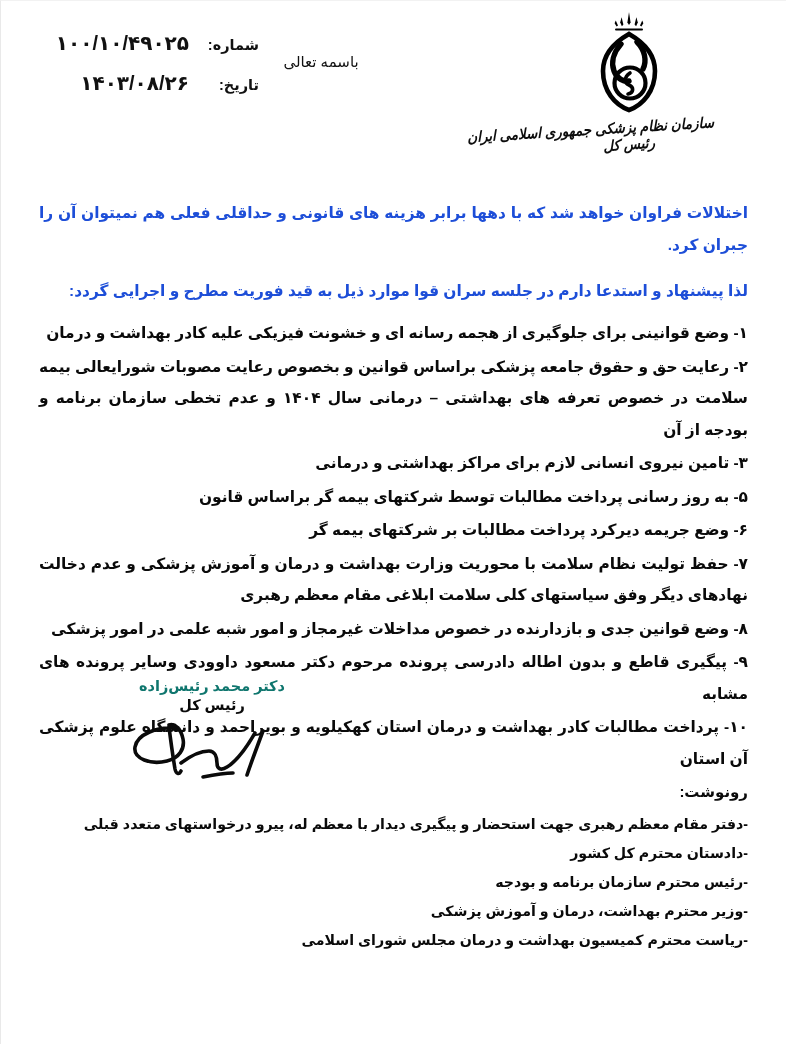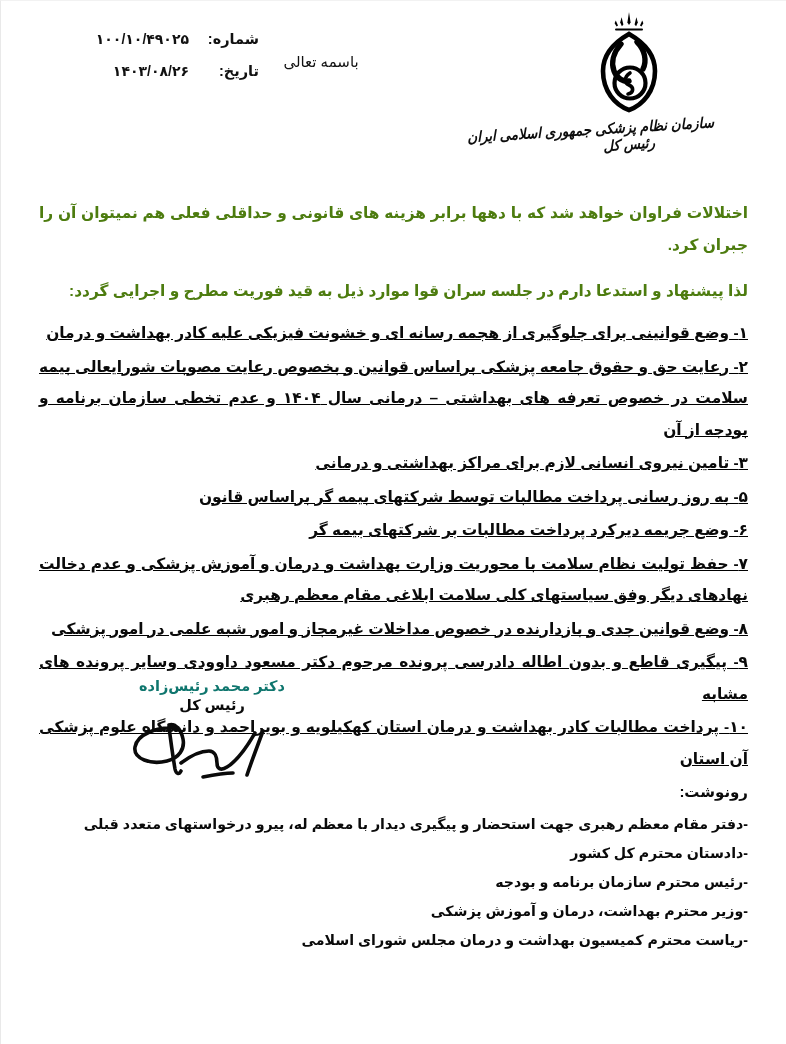--- a/index.html
+++ b/index.html
@@ -48,21 +48,21 @@
     white-space: nowrap;
   }
   .meta-label {
     font-size: 14.5px;
     font-weight: 700;
     color: #111;
     min-width: 56px;
     text-align: right;
   }
   .meta-value {
-    font-size: 14px;
+    font-size: 20px;
     font-weight: 700;
     color: #111;
     margin-right: 14px;
     letter-spacing: 0.2px;
   }
 
   .basmala {
     position: absolute;
     top: 52px;
     left: 0;
@@ -115,29 +115,28 @@
     left: 38px;
     direction: rtl;
     text-align: justify;
     text-align-last: right;
   }
   .para {
     font-size: 15.4px;
     font-weight: 700;
     line-height: 32px;
     margin: 0 0 10px 0;
-    color: #4d7c0f;
+    color: #1d4ed8;
     letter-spacing: -0.1px;
   }
   .lede { margin-bottom: 14px; }
   ol.items {
     list-style: none;
     margin: 0;
     padding: 0;
-    text-decoration: underline;
   }
   ol.items li {
     font-size: 15.4px;
     font-weight: 700;
     line-height: 31.5px;
     color: #0a0a0a;
     margin: 0 0 2px 0;
     letter-spacing: -0.1px;
     text-align: justify;
     text-align-last: right;

